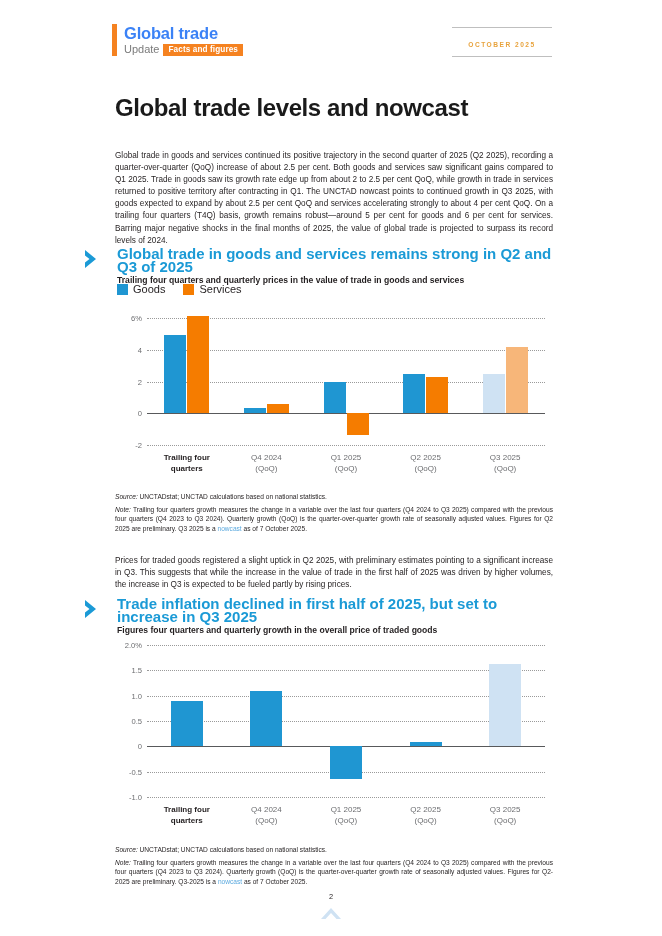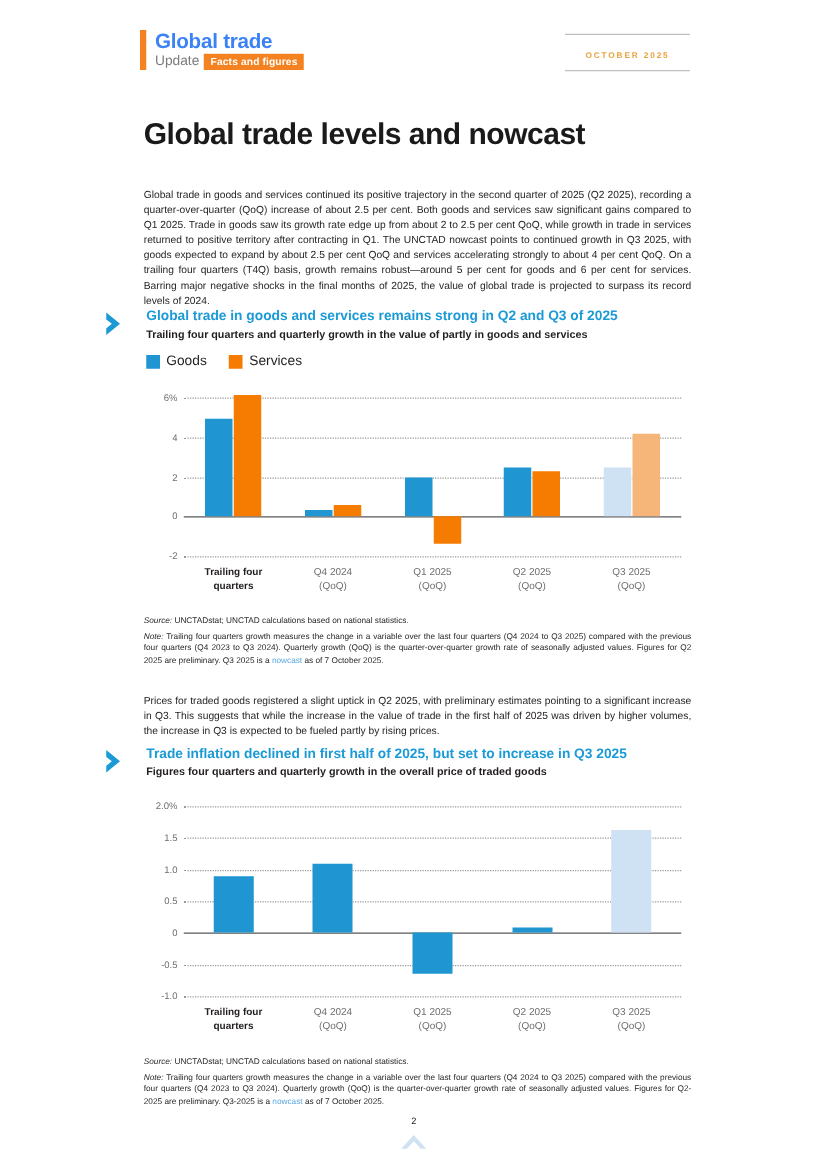--- a/index.html
+++ b/index.html
@@ -46,21 +46,21 @@
   .brand-title {
     font-size: 16.5px;
     font-weight: bold;
     color: #3b82f6;
     letter-spacing: -0.2px;
     line-height: 18px;
     display: block;
   }
   .brand-sub {
     display: flex;
-    align-items: flex-start;
+    align-items: flex-end;
     gap: 4px;
     margin-top: 1px;
   }
   .brand-update {
     font-size: 11px;
     color: #7b7b7b;
     line-height: 13px;
   }
   .brand-badge {
     background: #f58220;
@@ -120,21 +120,21 @@
   }
   .chev {
     position: absolute;
     left: 0;
     top: 2px;
     width: 18px;
     height: 20px;
   }
   .section-text { margin-left: 33px; }
   .section-title {
-    font-size: 11px;
+    font-size: 15px;
     font-weight: bold;
     color: #1b9ad6;
     line-height: 13px;
     display: block;
   }
   .section-sub {
     font-size: 8.6px;
     font-weight: bold;
     color: #231f20;
     line-height: 12px;
@@ -271,21 +271,21 @@
   <h1 class="page-title">Global trade levels and nowcast</h1>
 
   <p class="para" id="intro-para">Global trade in goods and services continued its positive trajectory in the second quarter of 2025 (Q2 2025), recording a quarter-over-quarter (QoQ) increase of about 2.5 per cent. Both goods and services saw significant gains compared to Q1 2025. Trade in goods saw its growth rate edge up from about 2 to 2.5 per cent QoQ, while growth in trade in services returned to positive territory after contracting in Q1. The UNCTAD nowcast points to continued growth in Q3 2025, with goods expected to expand by about 2.5 per cent QoQ and services accelerating strongly to about 4 per cent QoQ. On a trailing four quarters (T4Q) basis, growth remains robust—around 5 per cent for goods and 6 per cent for services. Barring major negative shocks in the final months of 2025, the value of global trade is projected to surpass its record levels of 2024.</p>
 
   <div class="section-head" id="sec1">
     <svg class="chev" viewBox="0 0 18 20">
       <polygon points="1,1 12,10 1,19 1,13.5 5.5,10 1,6.5" fill="#1b9ad6"></polygon>
     </svg>
     <div class="section-text">
       <span class="section-title">Global trade in goods and services remains strong in Q2 and Q3 of 2025</span>
-      <span class="section-sub">Trailing four quarters and quarterly growth in the value of partly in goods and services</span>
+      <span class="section-sub">Trailing four quarters and quarterly prices in the value of trade in goods and services</span>
     </div>
   </div>
 
   <div class="legend">
     <span class="legend-item">
       <span class="legend-swatch" style="background:#1f96d2"></span>
       <span class="legend-label">Goods</span>
     </span>
     <span class="legend-item">
       <span class="legend-swatch" style="background:#f57c00"></span>

